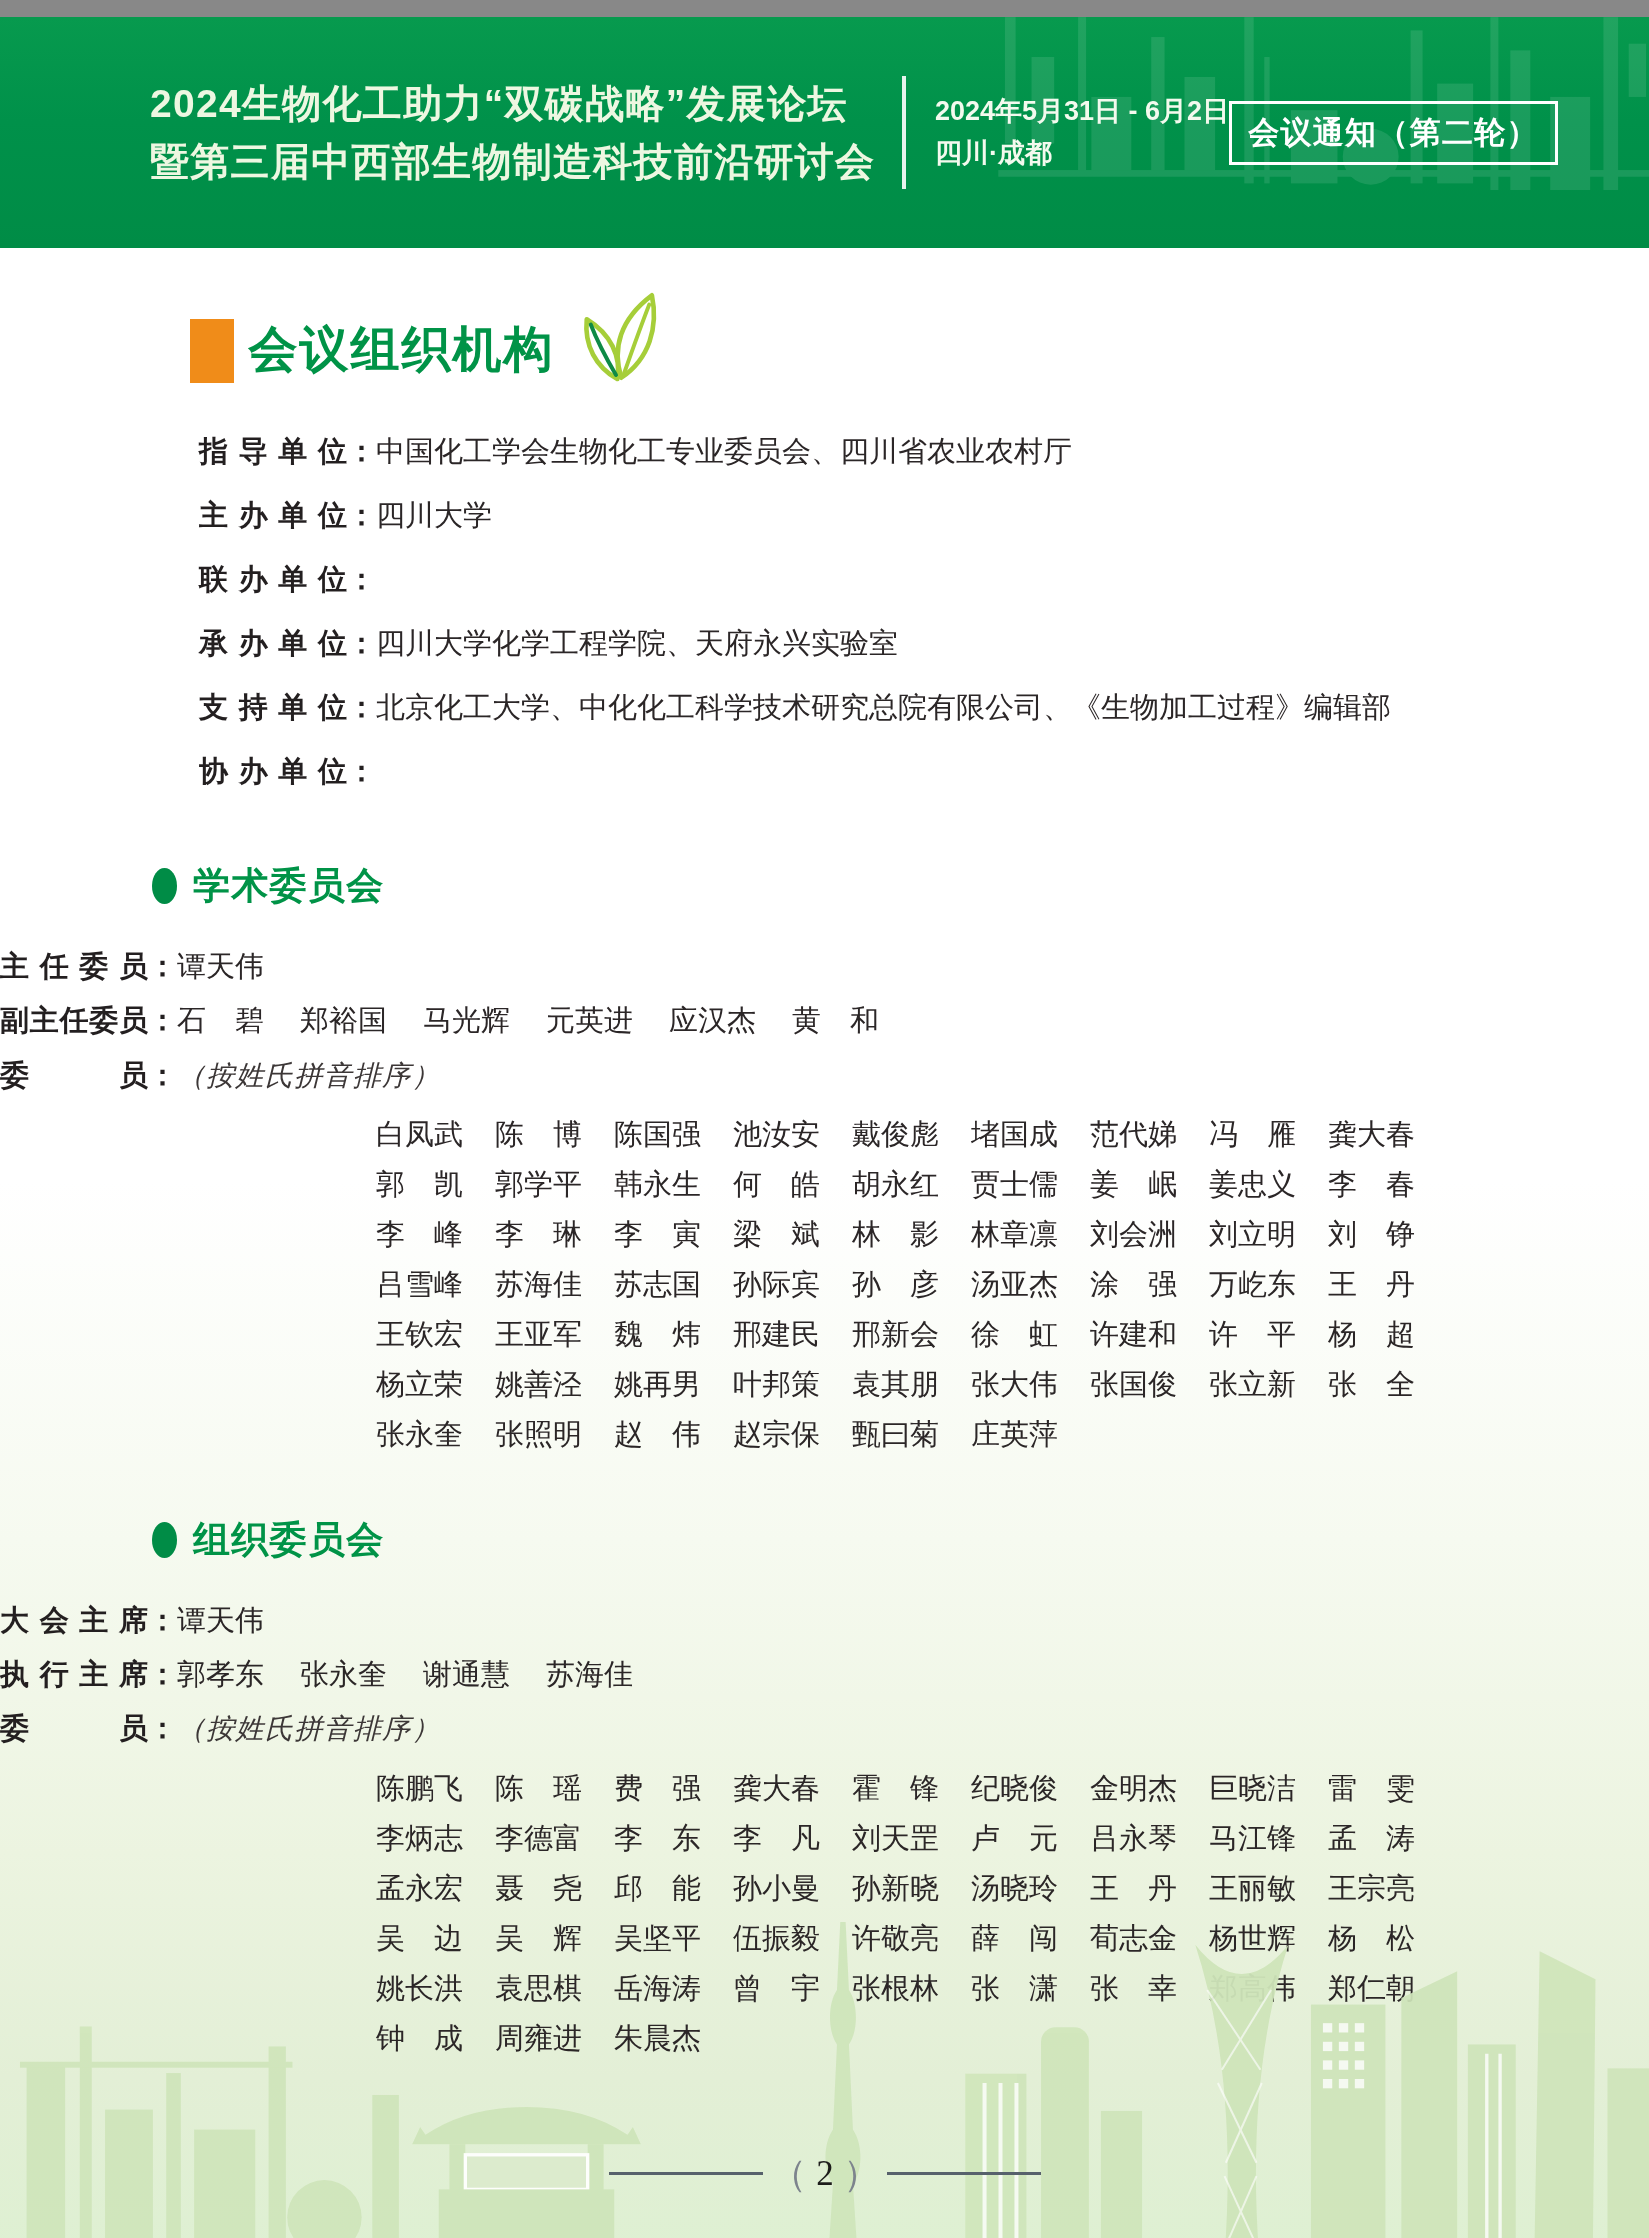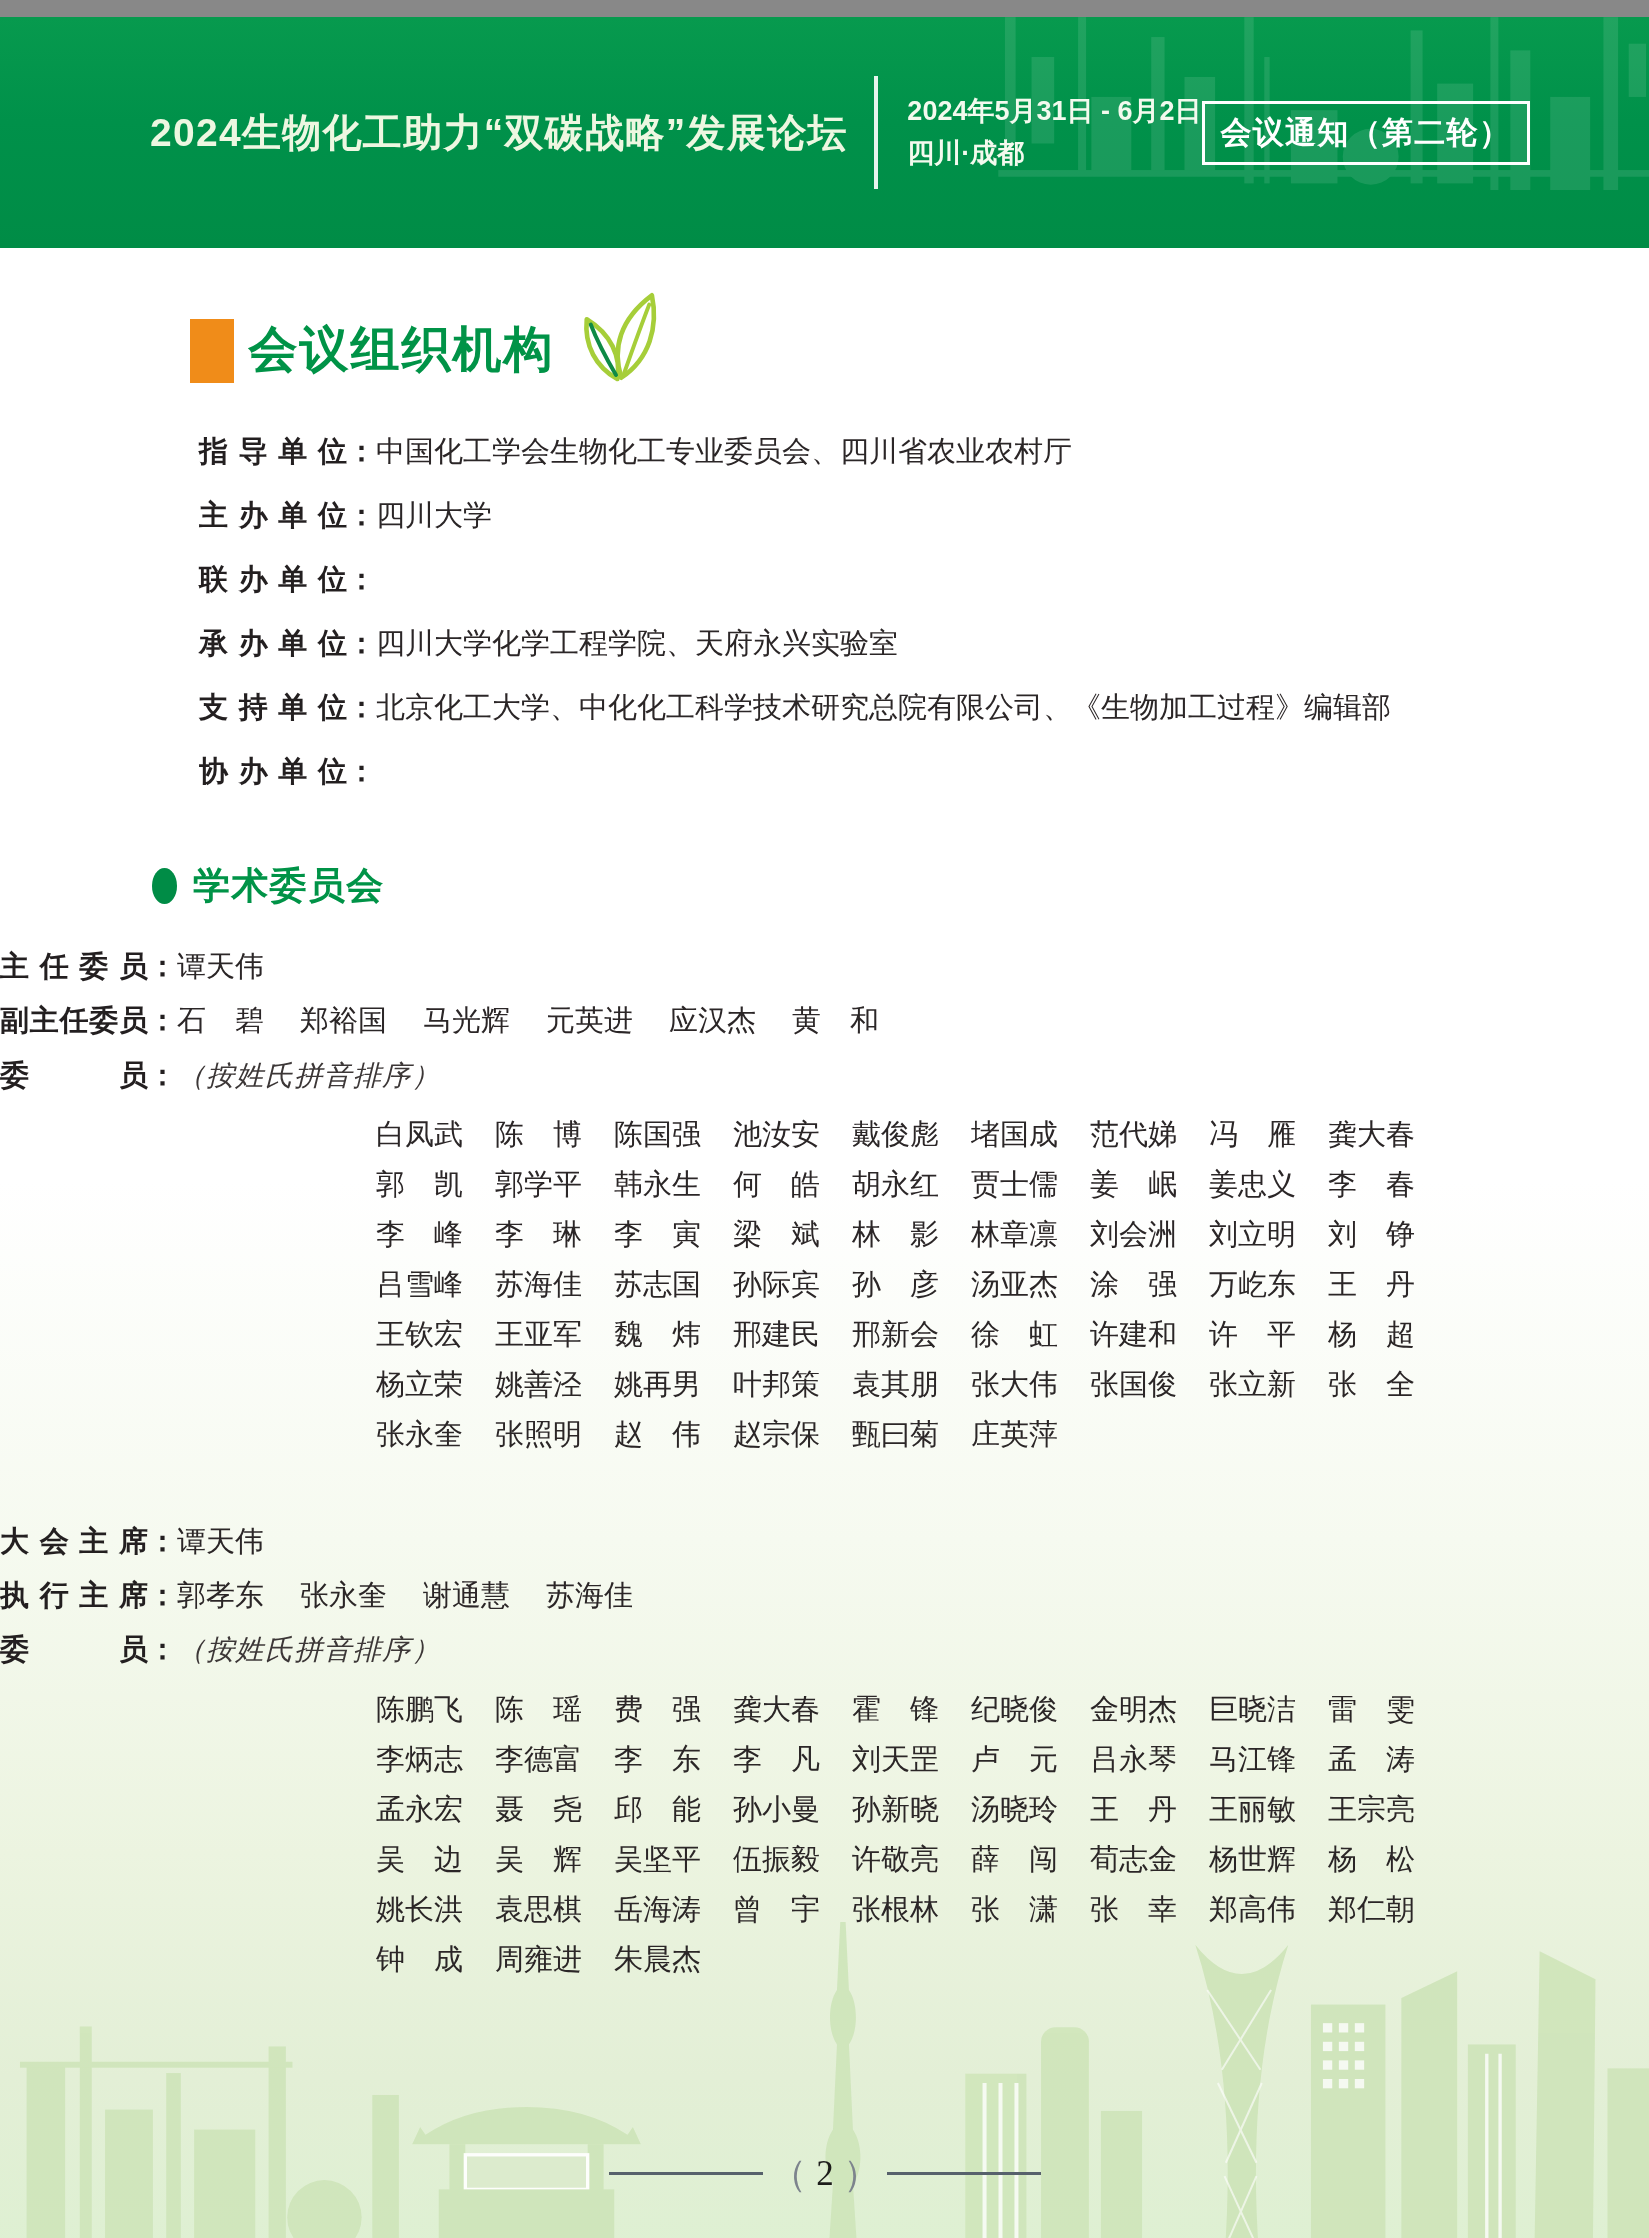--- a/index.html
+++ b/index.html
@@ -123,20 +123,21 @@
         <rect x="1160" y="0" width="12" height="260"></rect>
         <rect x="1190" y="50" width="30" height="210"></rect>
         <rect x="1250" y="120" width="60" height="140"></rect>
         <rect x="1330" y="0" width="22" height="260"></rect>
         <rect x="1368" y="40" width="26" height="80"></rect>
         <rect x="420" y="230" width="980" height="10"></rect>
       </g>
     </svg>
     <div class="header-title">
       <div>2024生物化工助力“双碳战略”发展论坛</div>
+      <div>暨第三届中西部生物制造科技前沿研讨会</div>
     </div>
     <div class="header-divider"></div>
     <div class="header-date">
       <div>2024年5月31日 - 6月2日</div>
       <div>四川·成都</div>
     </div>
     <div class="badge">会议通知（第二轮）</div>
   </header>
 
   <div class="section-head">
@@ -268,20 +269,24 @@
         <div class="cell">张永奎</div>
         <div class="cell">张照明</div>
         <div class="cell">赵　伟</div>
         <div class="cell">赵宗保</div>
         <div class="cell">甄曰菊</div>
         <div class="cell">庄英萍</div>
       </div>
   </section>
 
   <section class="committee">
+    <div class="sub-head">
+      <div class="bullet"></div>
+      <div class="sub-title">组织委员会</div>
+    </div>
     <div id="orgc-rows">
         <div class="kv-row">
           <span class="kv-label">大会主席</span>
           <span class="kv-colon">：</span>
           <div class="kv-value">谭天伟</div>
         </div>
         <div class="kv-row">
           <span class="kv-label">执行主席</span>
           <span class="kv-colon">：</span>
           <div class="kv-names">

